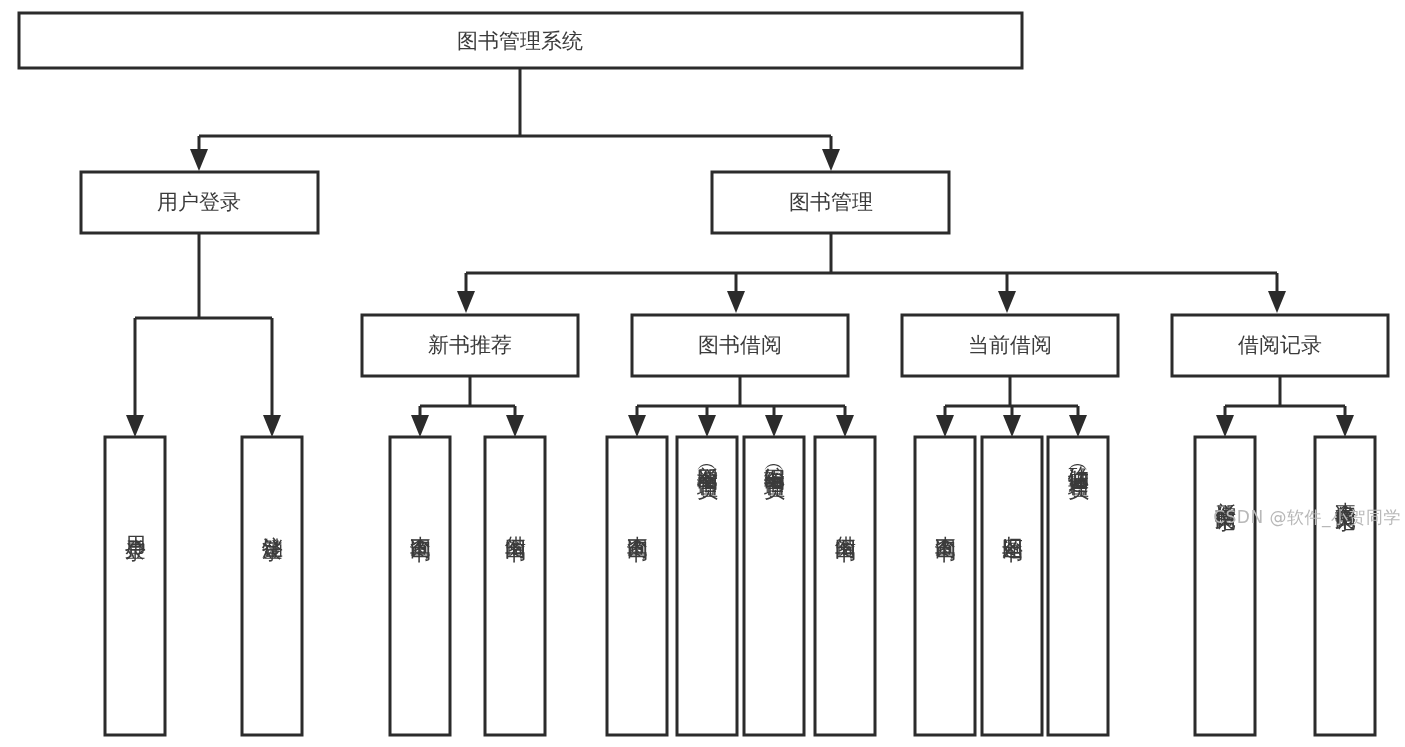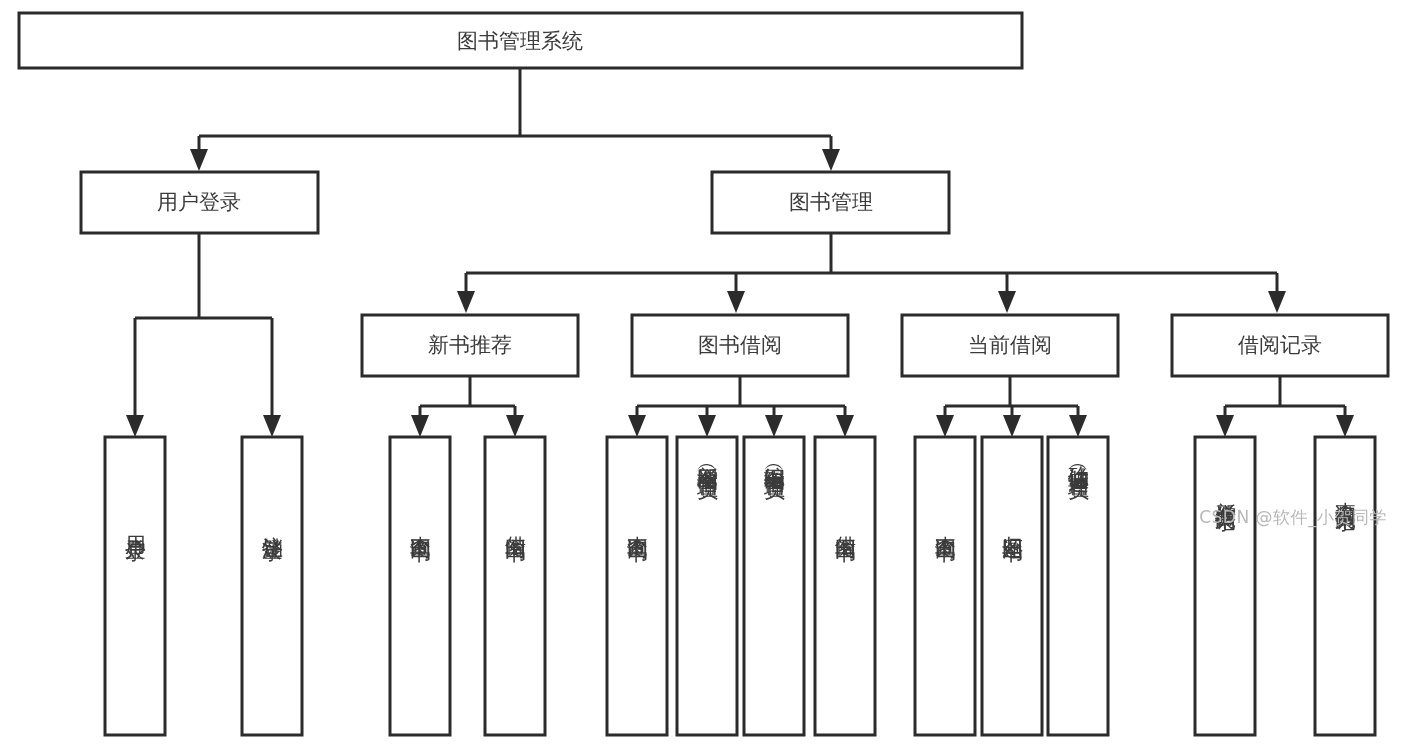--- a/index.html
+++ b/index.html
@@ -60,21 +60,21 @@
     text-orientation: upright;
     font-family: "DejaVu Sans", "Liberation Sans", sans-serif;
     font-size: 21px;
     line-height: 1.0;
     color: #3b3b3b;
     letter-spacing: 2px;
     white-space: nowrap;
   }
   .watermark {
     position: absolute;
-    right: 18px;
+    right: 4px;
     bottom: 6px;
     font-family: "DejaVu Sans", "Liberation Sans", sans-serif;
     font-size: 17px;
     color: #b8b8b8;
     white-space: nowrap;
     letter-spacing: 0.5px;
     margin-top: 36px;
   }
 </style>
 </head>

